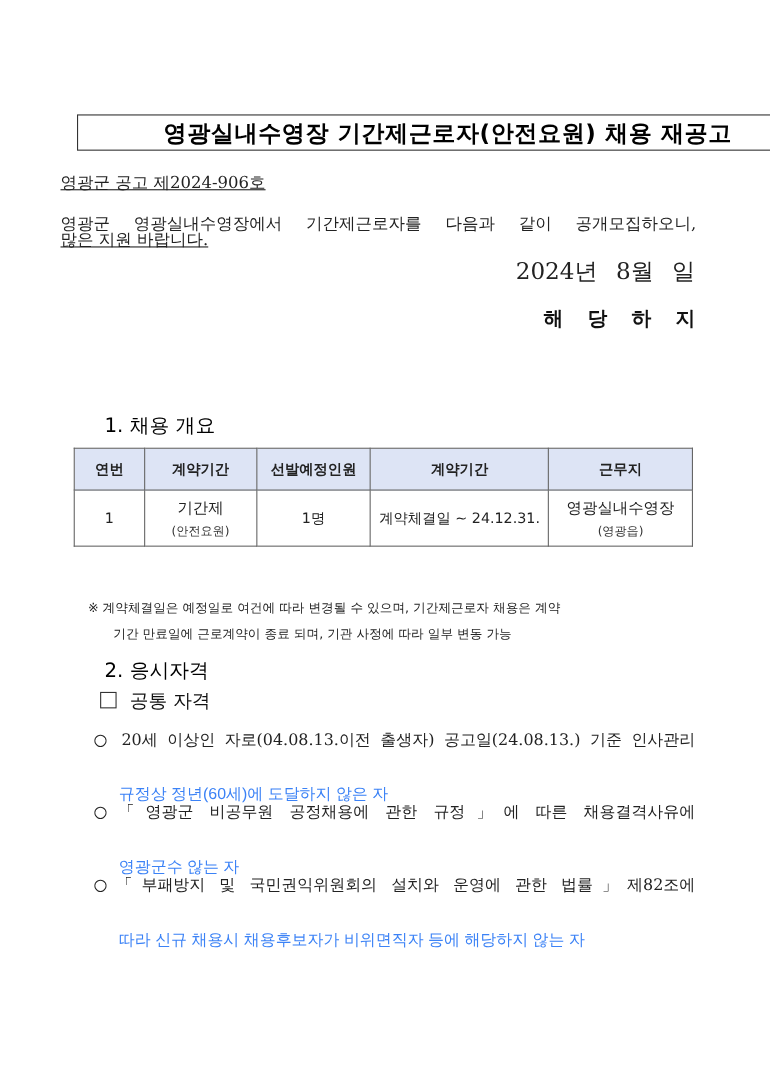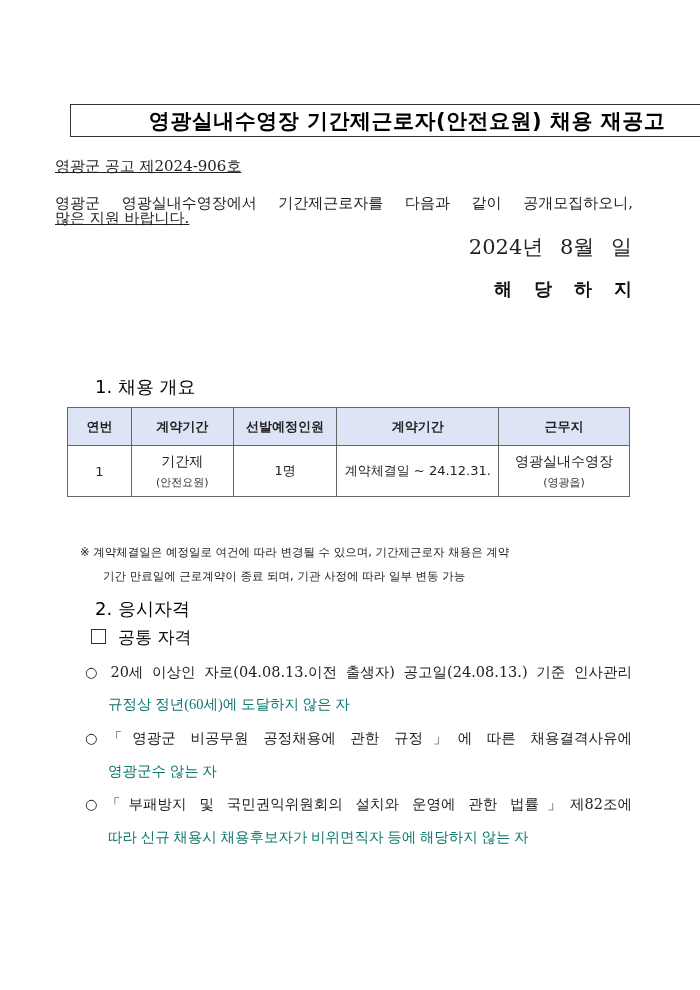--- a/index.html
+++ b/index.html
@@ -34,21 +34,21 @@
   table.overview td { height: 50px; border: 1px solid #666; text-align: center; padding: 0; vertical-align: middle; }
   .small { font-size: 11px; display: block; margin-top: 4px; color: #333; }
   .main { display: block; font-size: 14px; }
 
   .note { position: absolute; left: 80px; width: 552px; font-family: "DejaVu Sans","Liberation Sans",sans-serif; font-size: 11.5px; color:#222;margin-top:39px; }
 
   .subhead { position: absolute; left: 75px; top: 626px; font-family: "DejaVu Serif","Liberation Serif",serif; font-size: 17px; color:#111;padding-left:16px; }
   .subhead .box { display: inline-block; width: 13px; height: 13px; border: 1px solid #333; margin-right: 12px; vertical-align: -1px; }
 
   .item-line { position: absolute; left: 85px; width: 547px; font-family: "DejaVu Serif","Liberation Serif",serif; font-size: 14.5px; color:#222; white-space: nowrap; text-align: justify; text-align-last: justify; }
-  .item-cont { position: absolute; left: 108px; font-family: Liberation Serif, serif; font-size: 14.5px; color:#0f766e; white-space: nowrap; }
+  .item-cont { position: absolute; left: 108px; font-family: Liberation Sans, sans-serif; font-size: 14.5px; color:#3b82f6; white-space: nowrap; margin-top: 17px; }
 </style>
 </head>
 <body>
 
 <div class="title-box">영광실내수영장 기간제근로자(안전요원) 채용 재공고</div>
 
 <div class="abs body-text" style="left:55px; top:157px;">영광군 공고 제2024-906호</div>
 <div class="justify-line" style="top:194px;">영광군 영광실내수영장에서 기간제근로자를 다음과 같이 공개모집하오니,</div>
 <div class="abs body-text" style="left:55px; top:209px;">많은 지원 바랍니다.</div>
 

